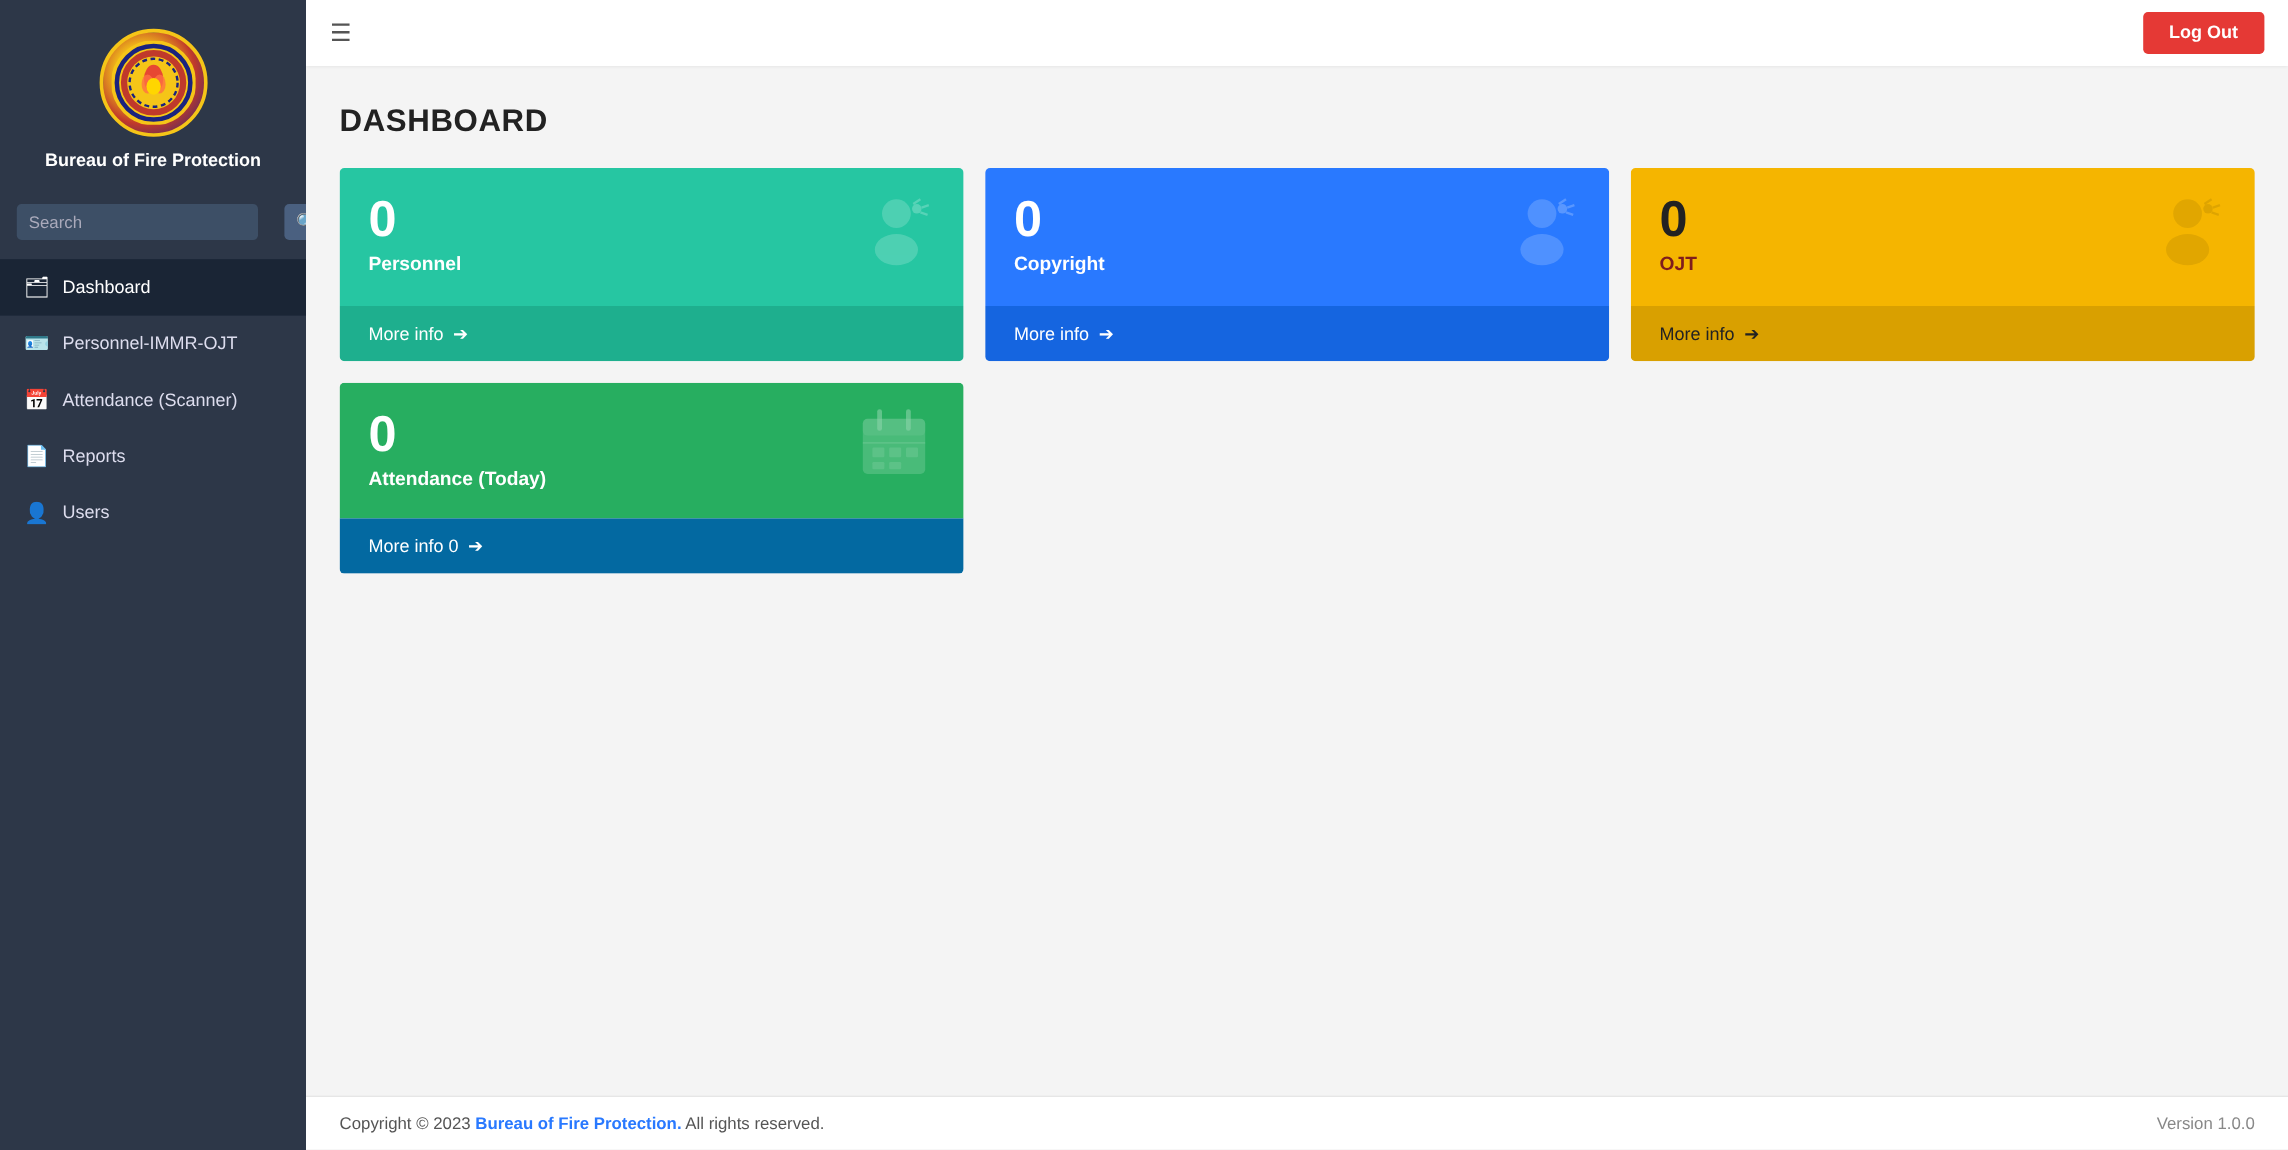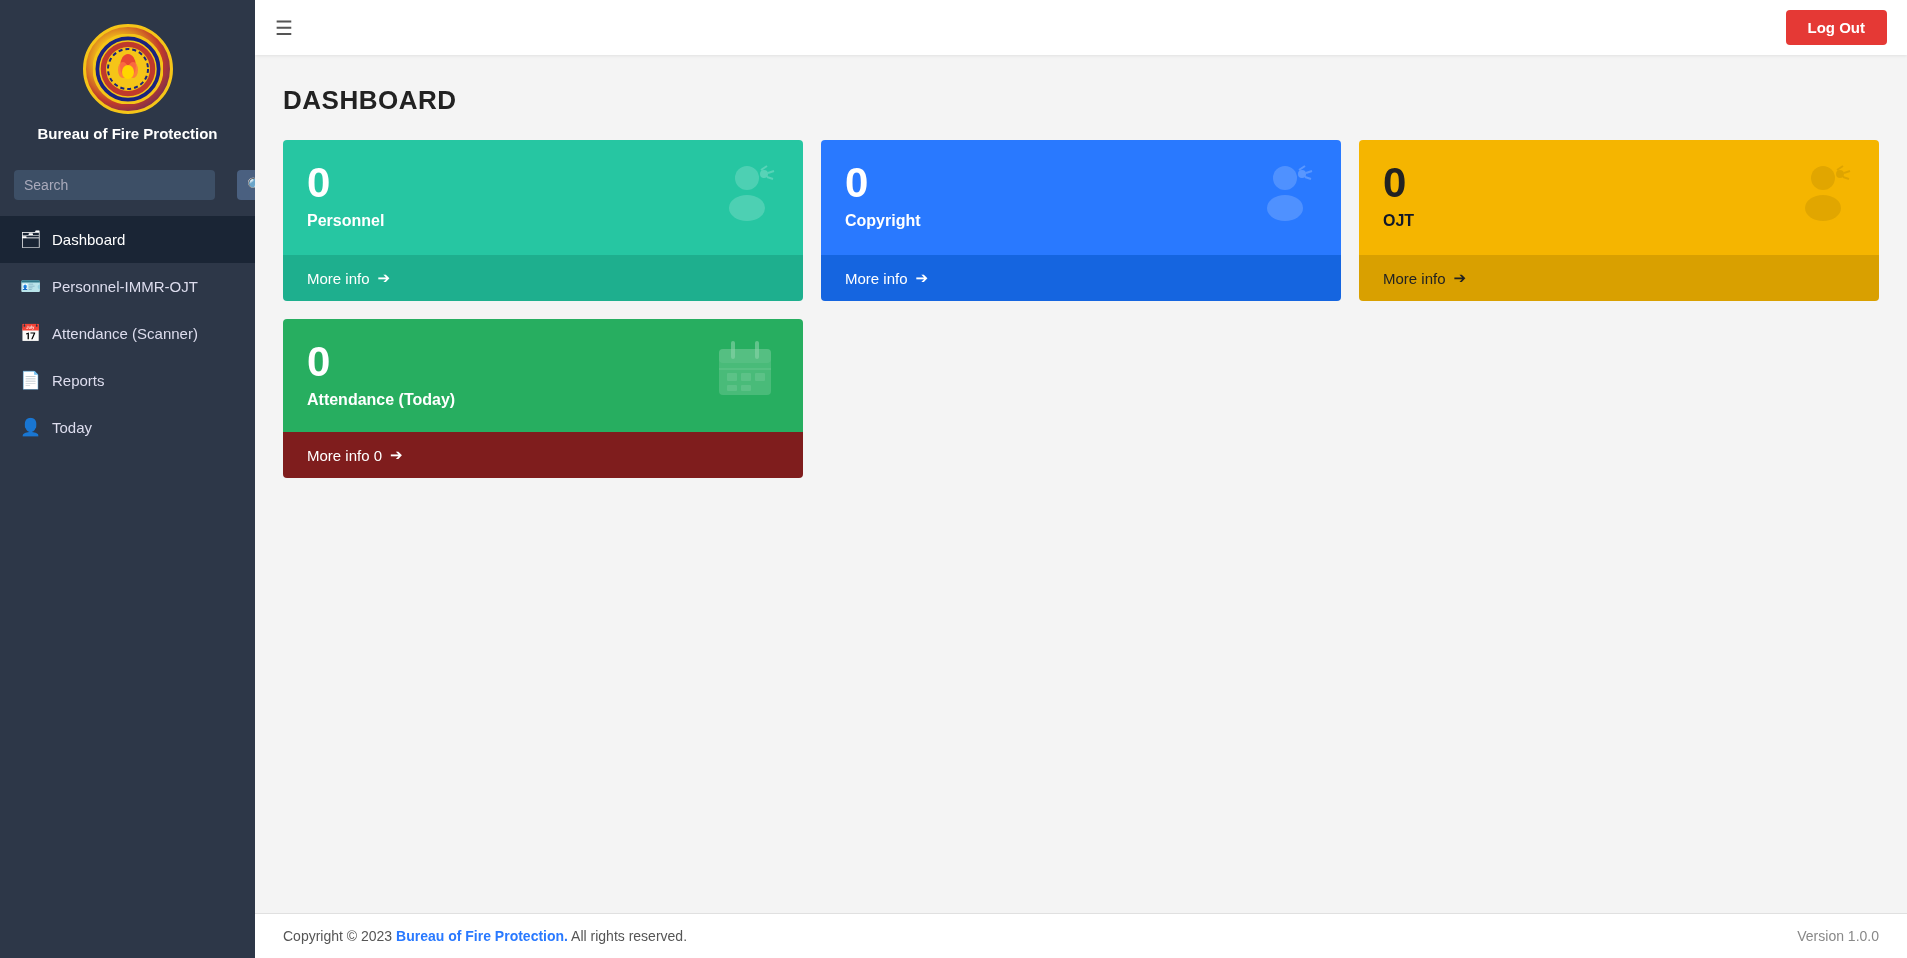--- a/index.html
+++ b/index.html
@@ -167,24 +167,24 @@
     }
 
     
     .card-teal .card-body { background: #26c6a2; }
     .card-teal .card-footer { background: #1eaf8e; color: #fff; }
     .card-blue .card-body { background: #2979ff; }
     .card-blue .card-footer { background: #1565e0; color: #fff; }
     .card-yellow .card-body { background: #f5b500; }
     .card-yellow .card-footer { background: #d9a000; color: #222; }
     .card-green .card-body { background: #27ae60; }
-    .card-green .card-footer { background: #7f1d1d; color: #fff; }
+    .card-green .card-footer { background: #0369a1; color: #fff; }
 
     .card-count.dark { color: #222; }
-    .card-label.dark { color: #0f172a; text-align: center; }
+    .card-label.dark { color: #7f1d1d; text-align: center; }
 
     
     .cards-row2 {
       display: grid;
       grid-template-columns: repeat(3, 1fr);
       gap: 18px;
       max-width: 1660px;
       margin-top: 18px;
     }
 
@@ -242,21 +242,21 @@
     <a class="nav-item">
       <span class="nav-icon">📅</span>
       <span>Attendance (Scanner)</span>
     </a>
     <a class="nav-item">
       <span class="nav-icon">📄</span>
       <span>Reports</span>
     </a>
     <a class="nav-item">
       <span class="nav-icon">👤</span>
-      <span>Today</span>
+      <span>Users</span>
     </a>
   </nav>
 </div>
 
 <div id="main">
   <div id="topbar">
     <button id="hamburger">☰</button>
     <button id="logout-btn">Log Out</button>
   </div>
 

